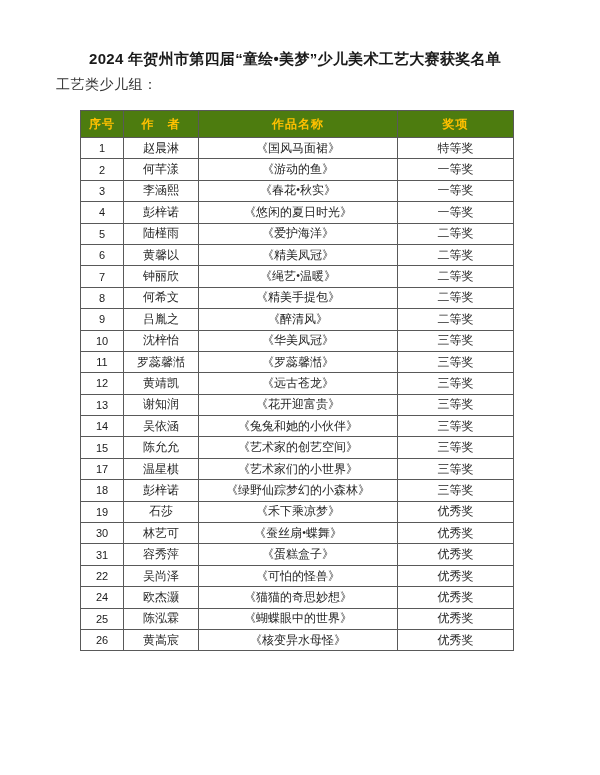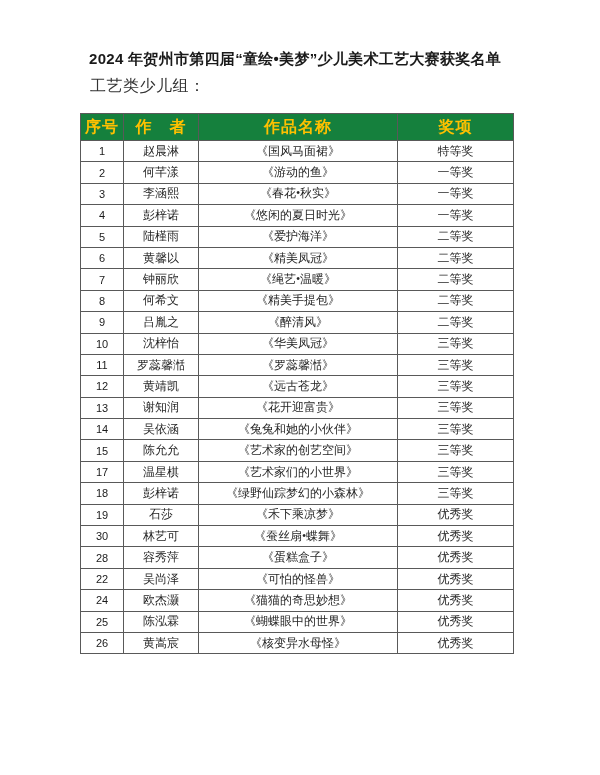--- a/index.html
+++ b/index.html
@@ -21,22 +21,22 @@
     margin: 50px 0 0 89px;
     width: 430px;
     font-family: Liberation Sans, sans-serif;
     font-size: 15px;
     font-weight: bold;
     color: #1a1a1a;
     letter-spacing: 0.3px;
     white-space: nowrap;
   }
   .subtitle {
-    margin: 7px 0 0 90px;
-    font-size: 16px;
+    margin: 7px 0 0 56px;
+    font-size: 14px;
     color: #333333;
     letter-spacing: 0.5px;
   }
   table.awards {
     border-collapse: collapse;
     table-layout: fixed;
     margin: 16px 0 0 80px;
     width: 433px;
   }
   table.awards col.c-no     { width: 43px; }
@@ -45,24 +45,24 @@
   table.awards col.c-award  { width: 116px; }
   table.awards th, table.awards td {
     border: 1px solid #595959;
     text-align: center;
     vertical-align: middle;
     padding: 0;
     overflow: hidden;
     white-space: nowrap;
   }
   table.awards th {
-    background: #15803d;
+    background: #4d7c0f;
     color: #FFC000;
     height: 26px;
-    font-size: 16px;
+    font-size: 12px;
     font-weight: bold;
     font-family: "Liberation Serif", serif;
     letter-spacing: 1px;
   }
   table.awards td {
     height: 20.4px;
     font-size: 12px;
     color: #262626;
     font-family: "Liberation Serif", serif;
   }
@@ -223,21 +223,21 @@
   </tr>
 
   <tr>
     <td class="no-cell">30</td>
     <td class="author-cell">林艺可</td>
     <td class="work-cell">《蚕丝扇•蝶舞》</td>
     <td class="award-cell">优秀奖</td>
   </tr>
 
   <tr>
-    <td class="no-cell">28</td>
+    <td class="no-cell">31</td>
     <td class="author-cell">容秀萍</td>
     <td class="work-cell">《蛋糕盒子》</td>
     <td class="award-cell">优秀奖</td>
   </tr>
 
   <tr>
     <td class="no-cell">22</td>
     <td class="author-cell">吴尚泽</td>
     <td class="work-cell">《可怕的怪兽》</td>
     <td class="award-cell">优秀奖</td>

